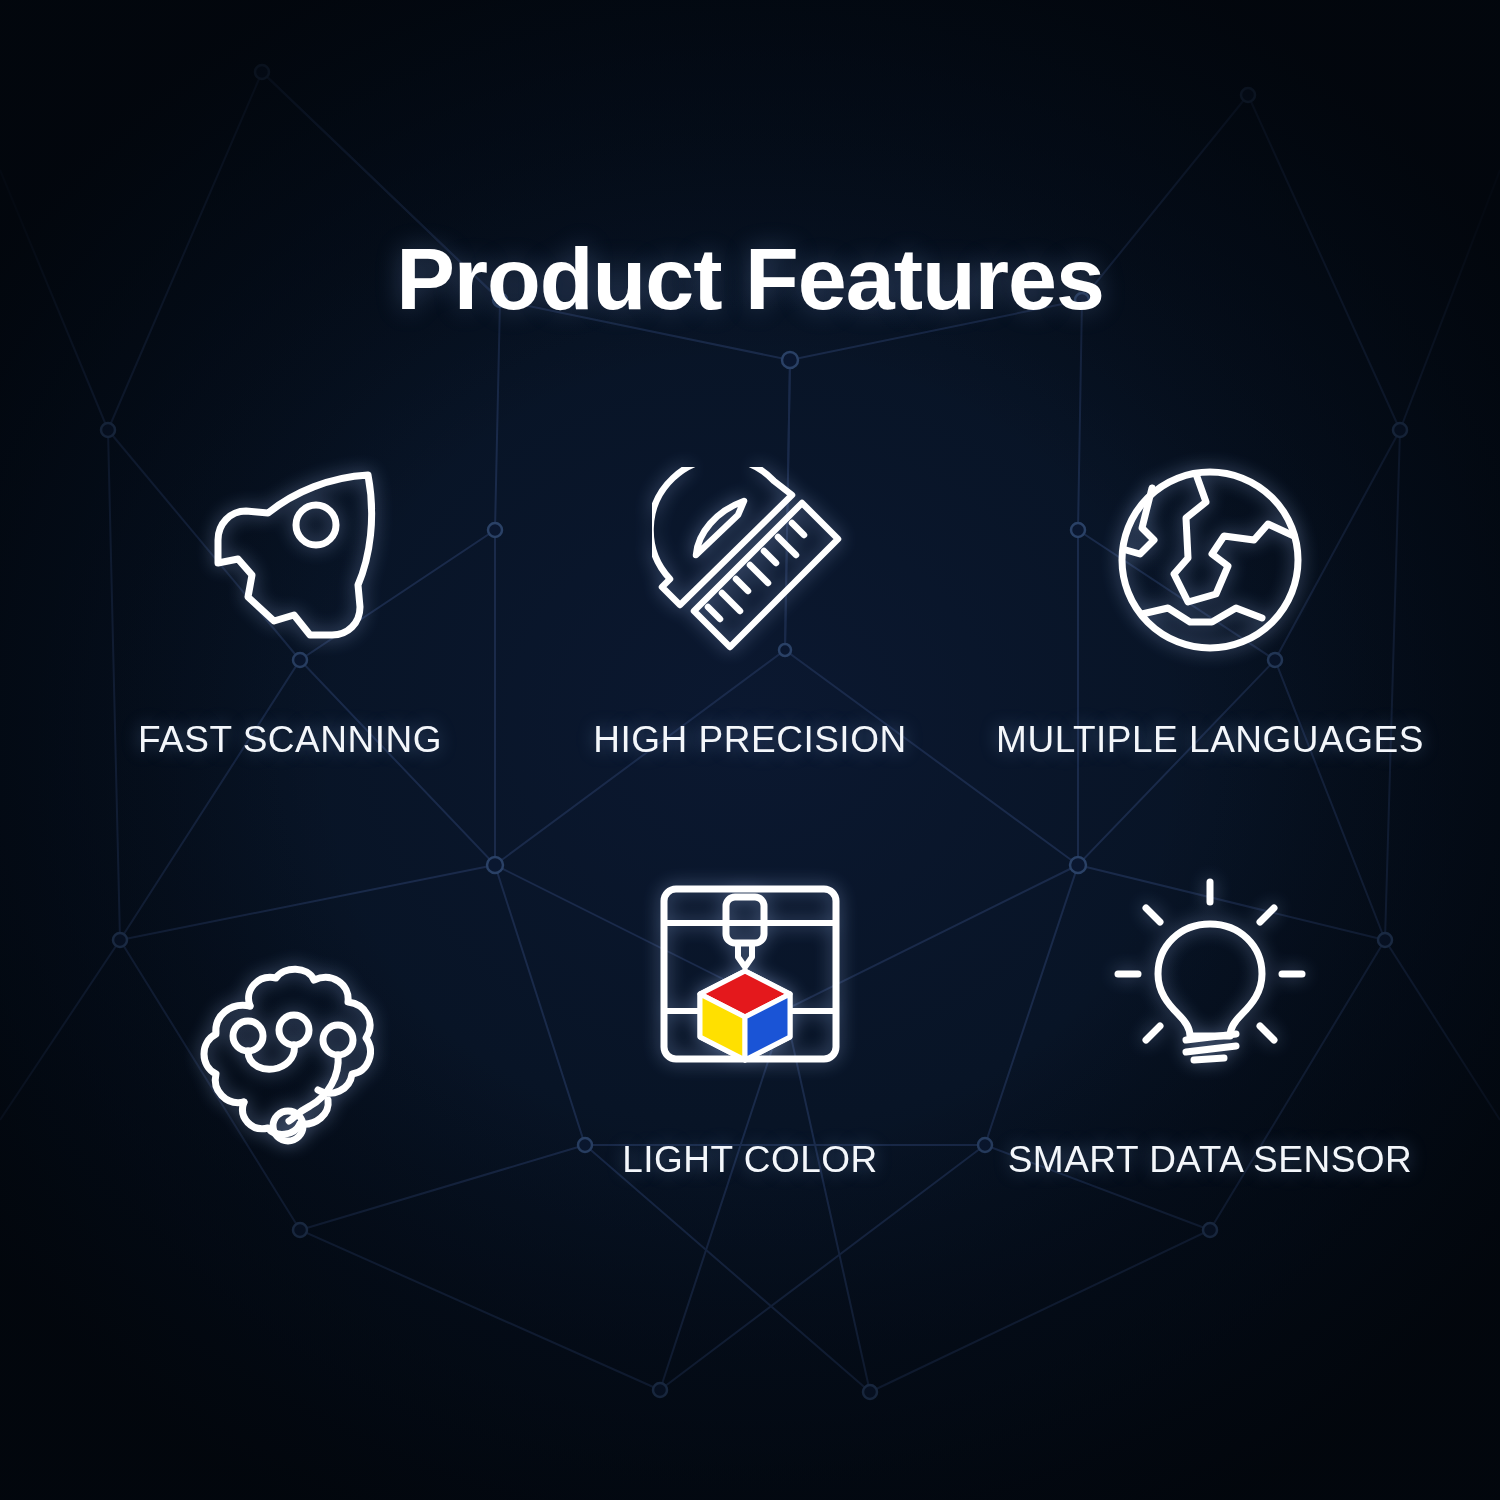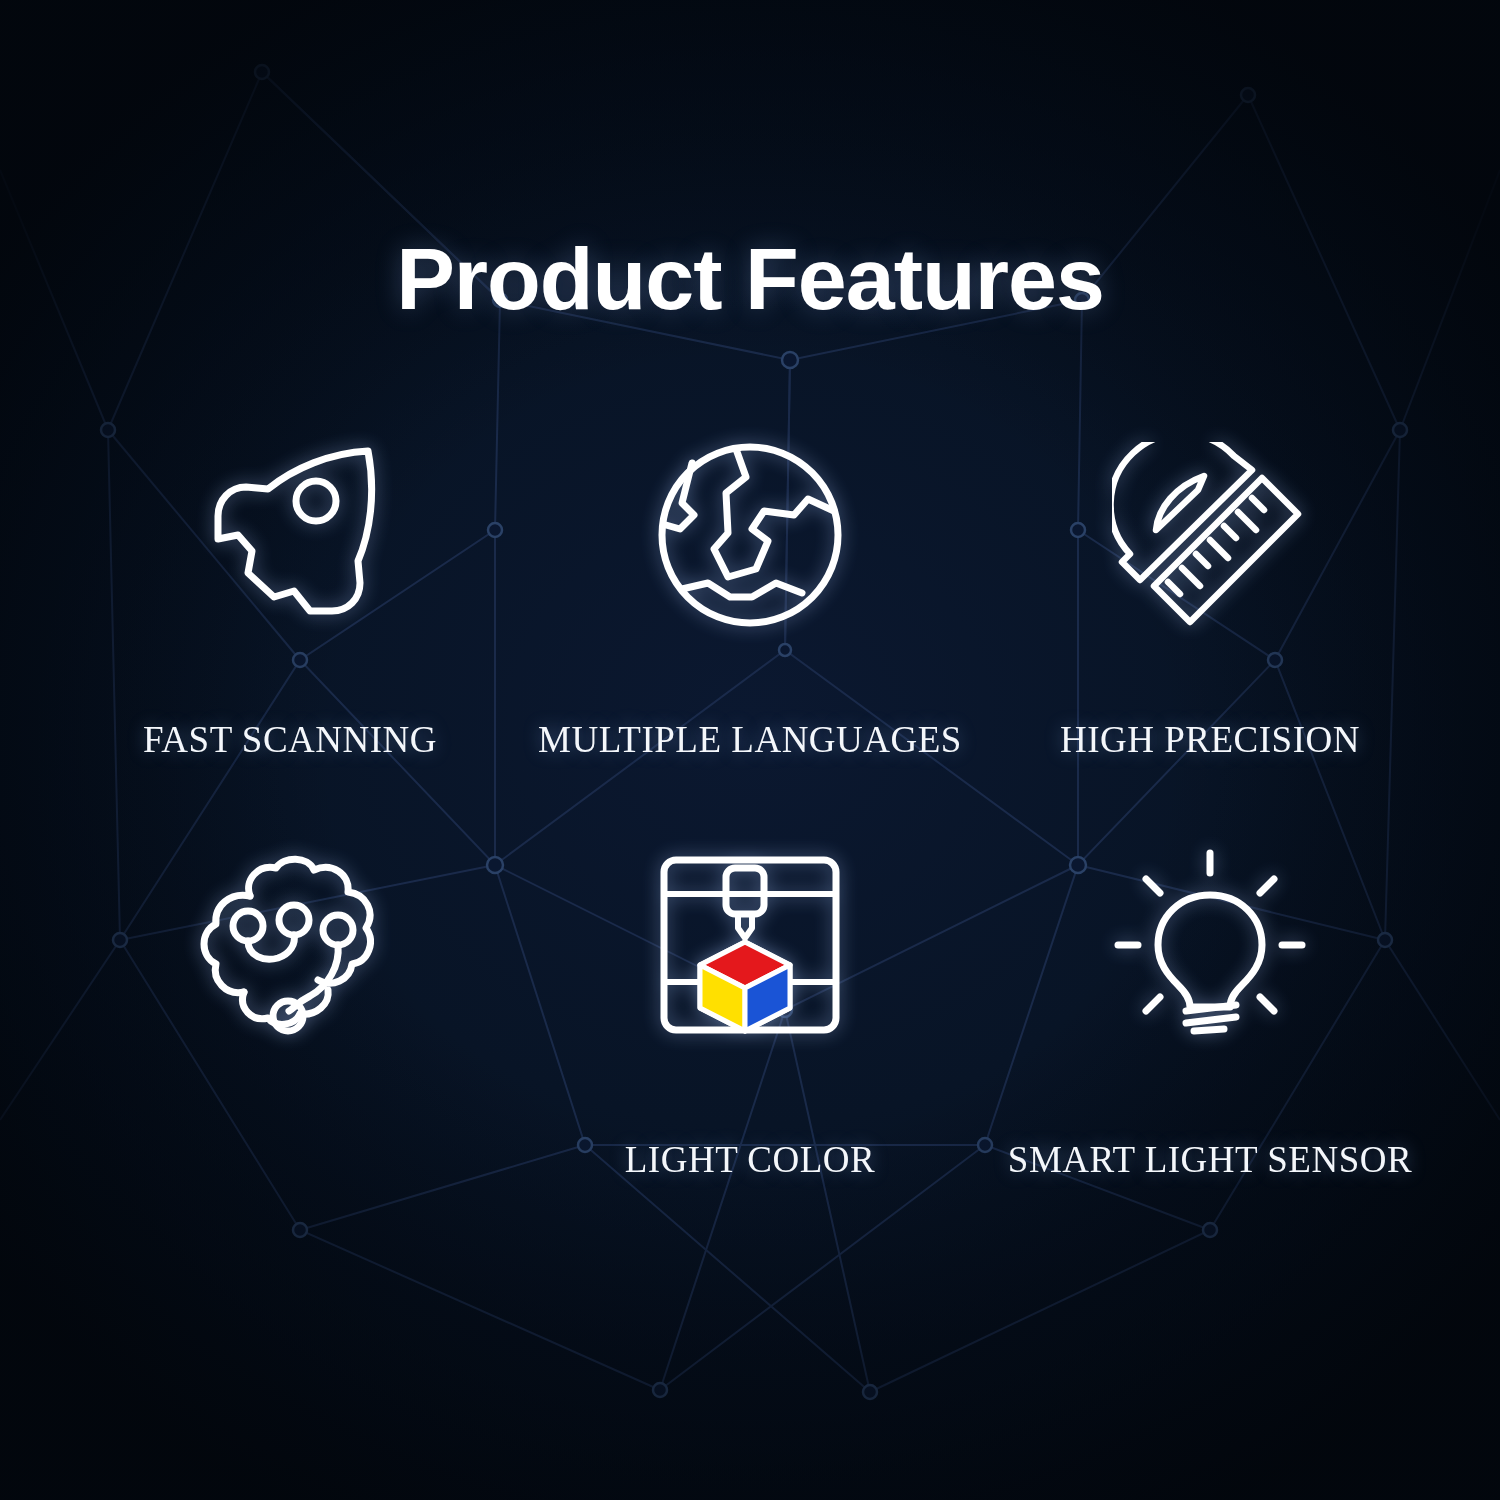--- a/index.html
+++ b/index.html
@@ -49,22 +49,21 @@
     width: 1380px;
     display: grid;
     grid-template-columns: repeat(3, 1fr);
     grid-template-rows: 340px 360px;
     row-gap: 60px;
   }
   .feature {
     display: flex;
     flex-direction: column;
     align-items: center;
-    justify-content: space-between;
-    font-family: Liberation Serif, serif;
+    justify-content: flex-end;
   }
   .icon-wrap {
     height: 230px;
     display: flex;
     align-items: center;
     justify-content: center;
   }
   .icon-wrap svg {
     filter: drop-shadow(0 0 9px rgba(170,200,255,0.45));
   }
@@ -150,48 +149,48 @@
         <svg width="200" height="185" viewBox="0 0 200 185" fill="none" stroke="#ffffff" stroke-width="7" stroke-linecap="round" stroke-linejoin="round">
           <path d="M178 8 C140 10 104 25 78 46 L56 44 C40 44 28 57 28 73 L28 96 L48 92 L62 108 L58 130 L84 154 L104 148 L120 168 L142 168 C158 168 170 156 170 140 L168 118 C180 90 186 50 178 8 Z"></path>
           <circle cx="126" cy="58" r="20"></circle>
         </svg>
       </div>
       <div class="feature-label">FAST SCANNING</div>
     </div>
 
     <div class="feature">
       <div class="icon-wrap">
-        <svg width="196" height="196" viewBox="0 0 196 196" fill="none" stroke="#ffffff" stroke-width="7" stroke-linecap="round" stroke-linejoin="round">
-          <circle cx="98" cy="98" r="88"></circle>
-          <path d="M40 26 L30 66 L42 78 L28 92 L14 88"></path>
-          <path d="M84 12 L94 40 L74 56 L76 96 L62 112 L76 140 L104 132 L116 104 L100 92 L112 74 L142 78 L156 62 L182 74"></path>
-          <path d="M30 152 L56 146 L78 160 L100 160 L124 146 L150 156"></path>
-        </svg>
-      </div>
-      <div class="feature-label">MULTIPLE LANGUAGES</div>
-    </div>
-
-    <div class="feature">
-      <div class="icon-wrap">
         <svg width="196" height="186" viewBox="0 0 196 186" fill="none" stroke="#ffffff" stroke-width="6.5" stroke-linecap="round" stroke-linejoin="round">
           <path d="M122 14 A64 64 0 0 0 18 112 L10 120 L28 138 L140 28 L122 14 Z"></path>
           <path d="M92 34 C64 44 46 66 44 88 L86 48 Z"></path>
           <g>
             <path d="M150 36 L186 72 L78 180 L42 144 Z"></path>
             <path d="M140 56 L152 68"></path>
             <path d="M126 70 L144 88"></path>
             <path d="M112 84 L124 96"></path>
             <path d="M98 98 L116 116"></path>
             <path d="M84 112 L96 124"></path>
             <path d="M70 126 L88 144"></path>
             <path d="M56 140 L68 152"></path>
           </g>
         </svg>
       </div>
       <div class="feature-label">HIGH PRECISION</div>
+    </div>
+
+    <div class="feature">
+      <div class="icon-wrap">
+        <svg width="196" height="196" viewBox="0 0 196 196" fill="none" stroke="#ffffff" stroke-width="7" stroke-linecap="round" stroke-linejoin="round">
+          <circle cx="98" cy="98" r="88"></circle>
+          <path d="M40 26 L30 66 L42 78 L28 92 L14 88"></path>
+          <path d="M84 12 L94 40 L74 56 L76 96 L62 112 L76 140 L104 132 L116 104 L100 92 L112 74 L142 78 L156 62 L182 74"></path>
+          <path d="M30 152 L56 146 L78 160 L100 160 L124 146 L150 156"></path>
+        </svg>
+      </div>
+      <div class="feature-label">MULTIPLE LANGUAGES</div>
     </div>
 
     <div class="feature row2">
       <div class="icon-wrap">
         <svg width="200" height="190" viewBox="0 0 200 190" fill="none" stroke="#ffffff" stroke-width="7" stroke-linecap="round" stroke-linejoin="round">
           <path d="M60 46 C54 30 68 14 86 18 C94 6 118 6 124 20 C142 12 160 24 158 42 C176 44 186 62 176 78 C186 92 178 112 162 114 C160 130 142 138 128 130"></path>
           <path d="M60 46 C40 42 24 56 26 74 C10 82 10 106 26 114 C22 130 36 146 54 142"></path>
           <path d="M54 142 C48 158 62 172 78 168 C86 178 104 176 110 164"></path>
           <path d="M110 164 C126 166 140 154 138 140"></path>
           <circle cx="58" cy="76" r="15"></circle>
@@ -234,17 +233,17 @@
             <path d="M98 6 L98 26"></path>
             <path d="M34 32 L48 46"></path>
             <path d="M162 32 L148 46"></path>
             <path d="M6 98 L26 98"></path>
             <path d="M170 98 L190 98"></path>
             <path d="M34 164 L48 150"></path>
             <path d="M162 164 L148 150"></path>
           </g>
         </svg>
       </div>
-      <div class="feature-label">SMART LIGHT SENSOR</div>
+      <div class="feature-label">SMART DATA SENSOR</div>
     </div>
 
   </div>
 </div>
 
 </body></html>

